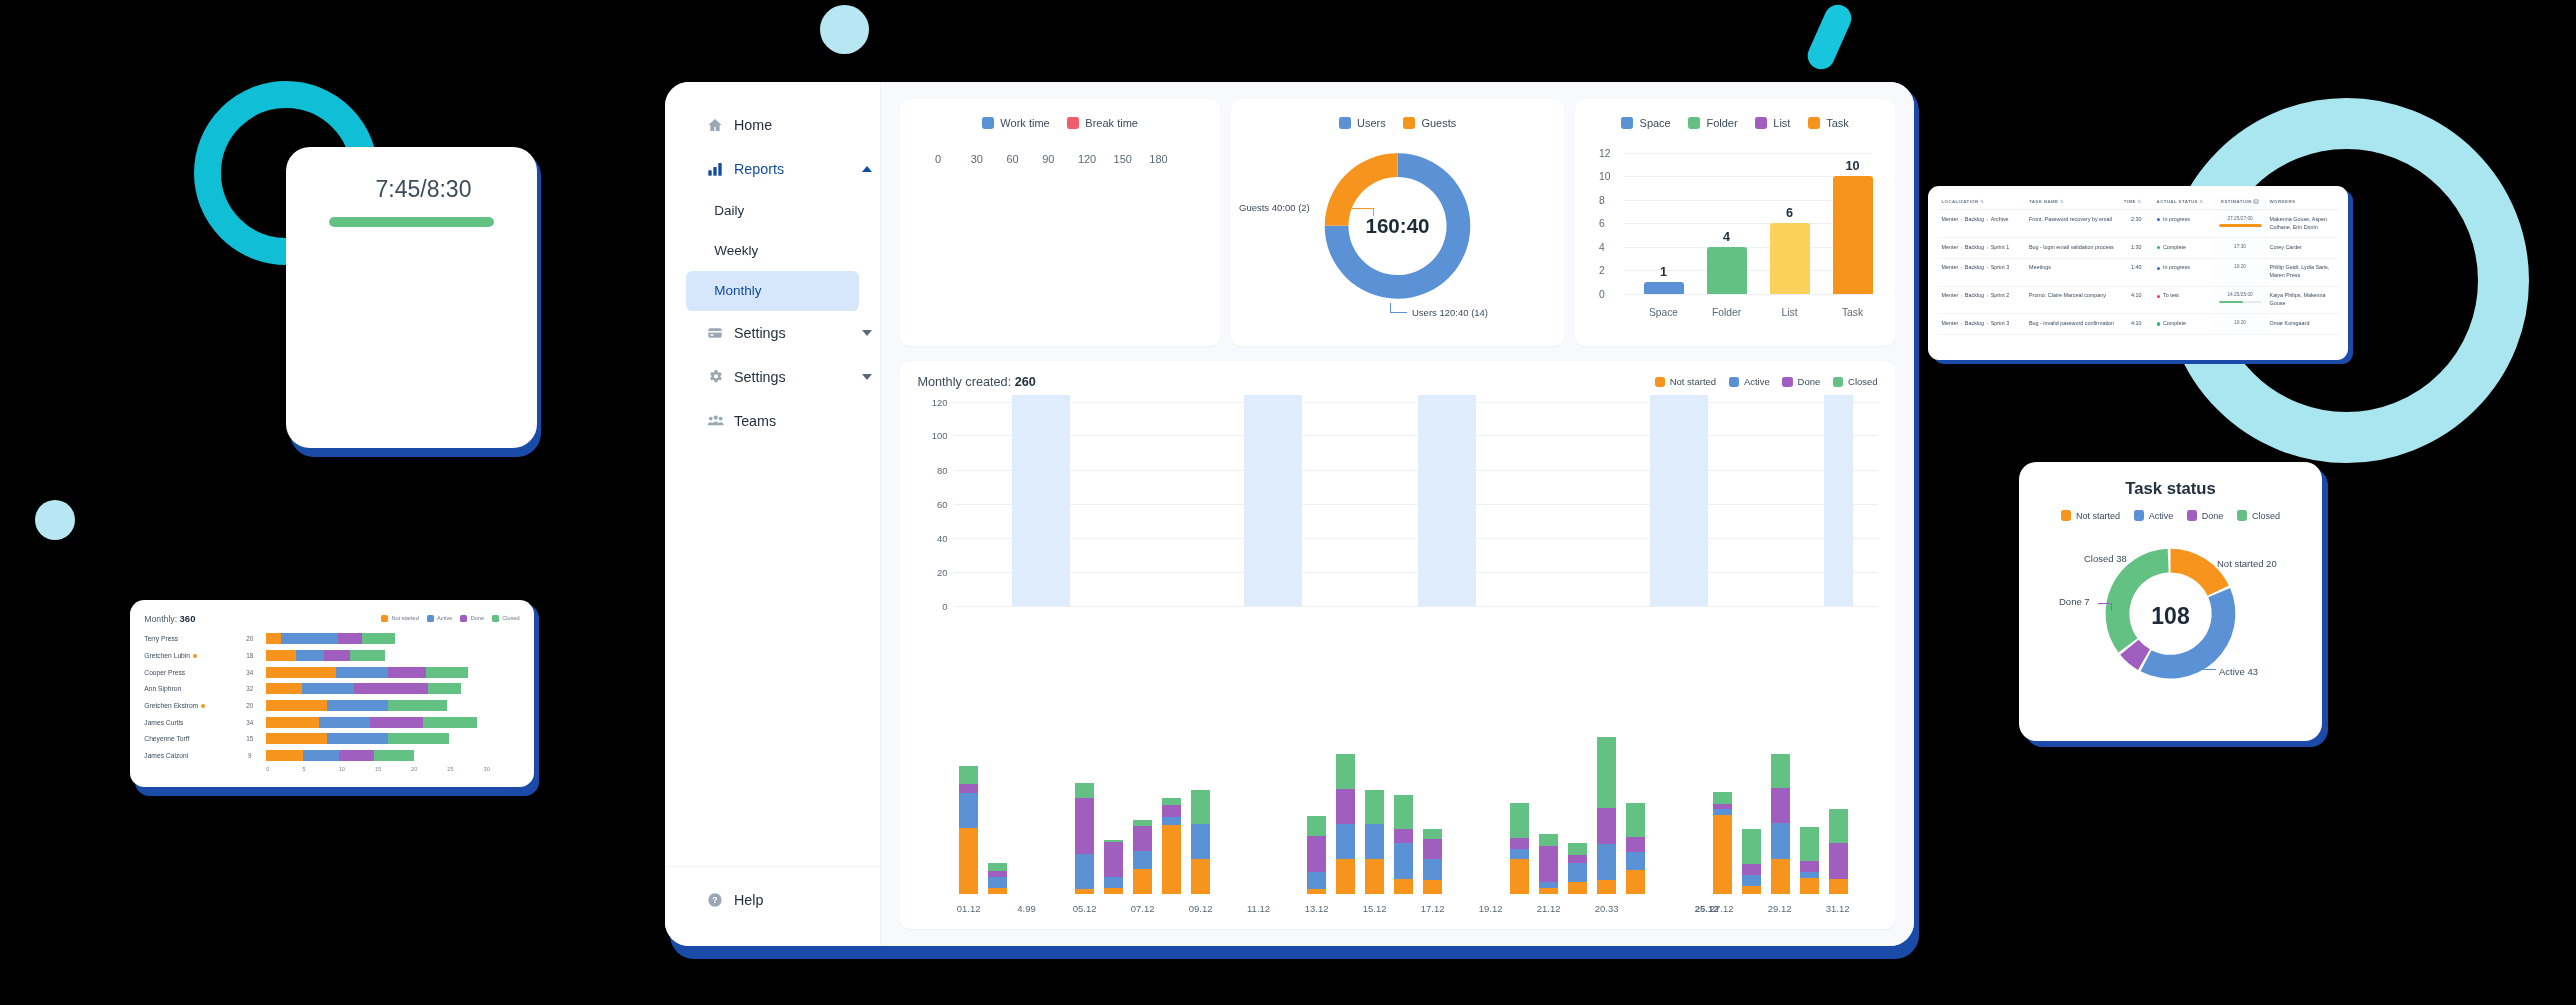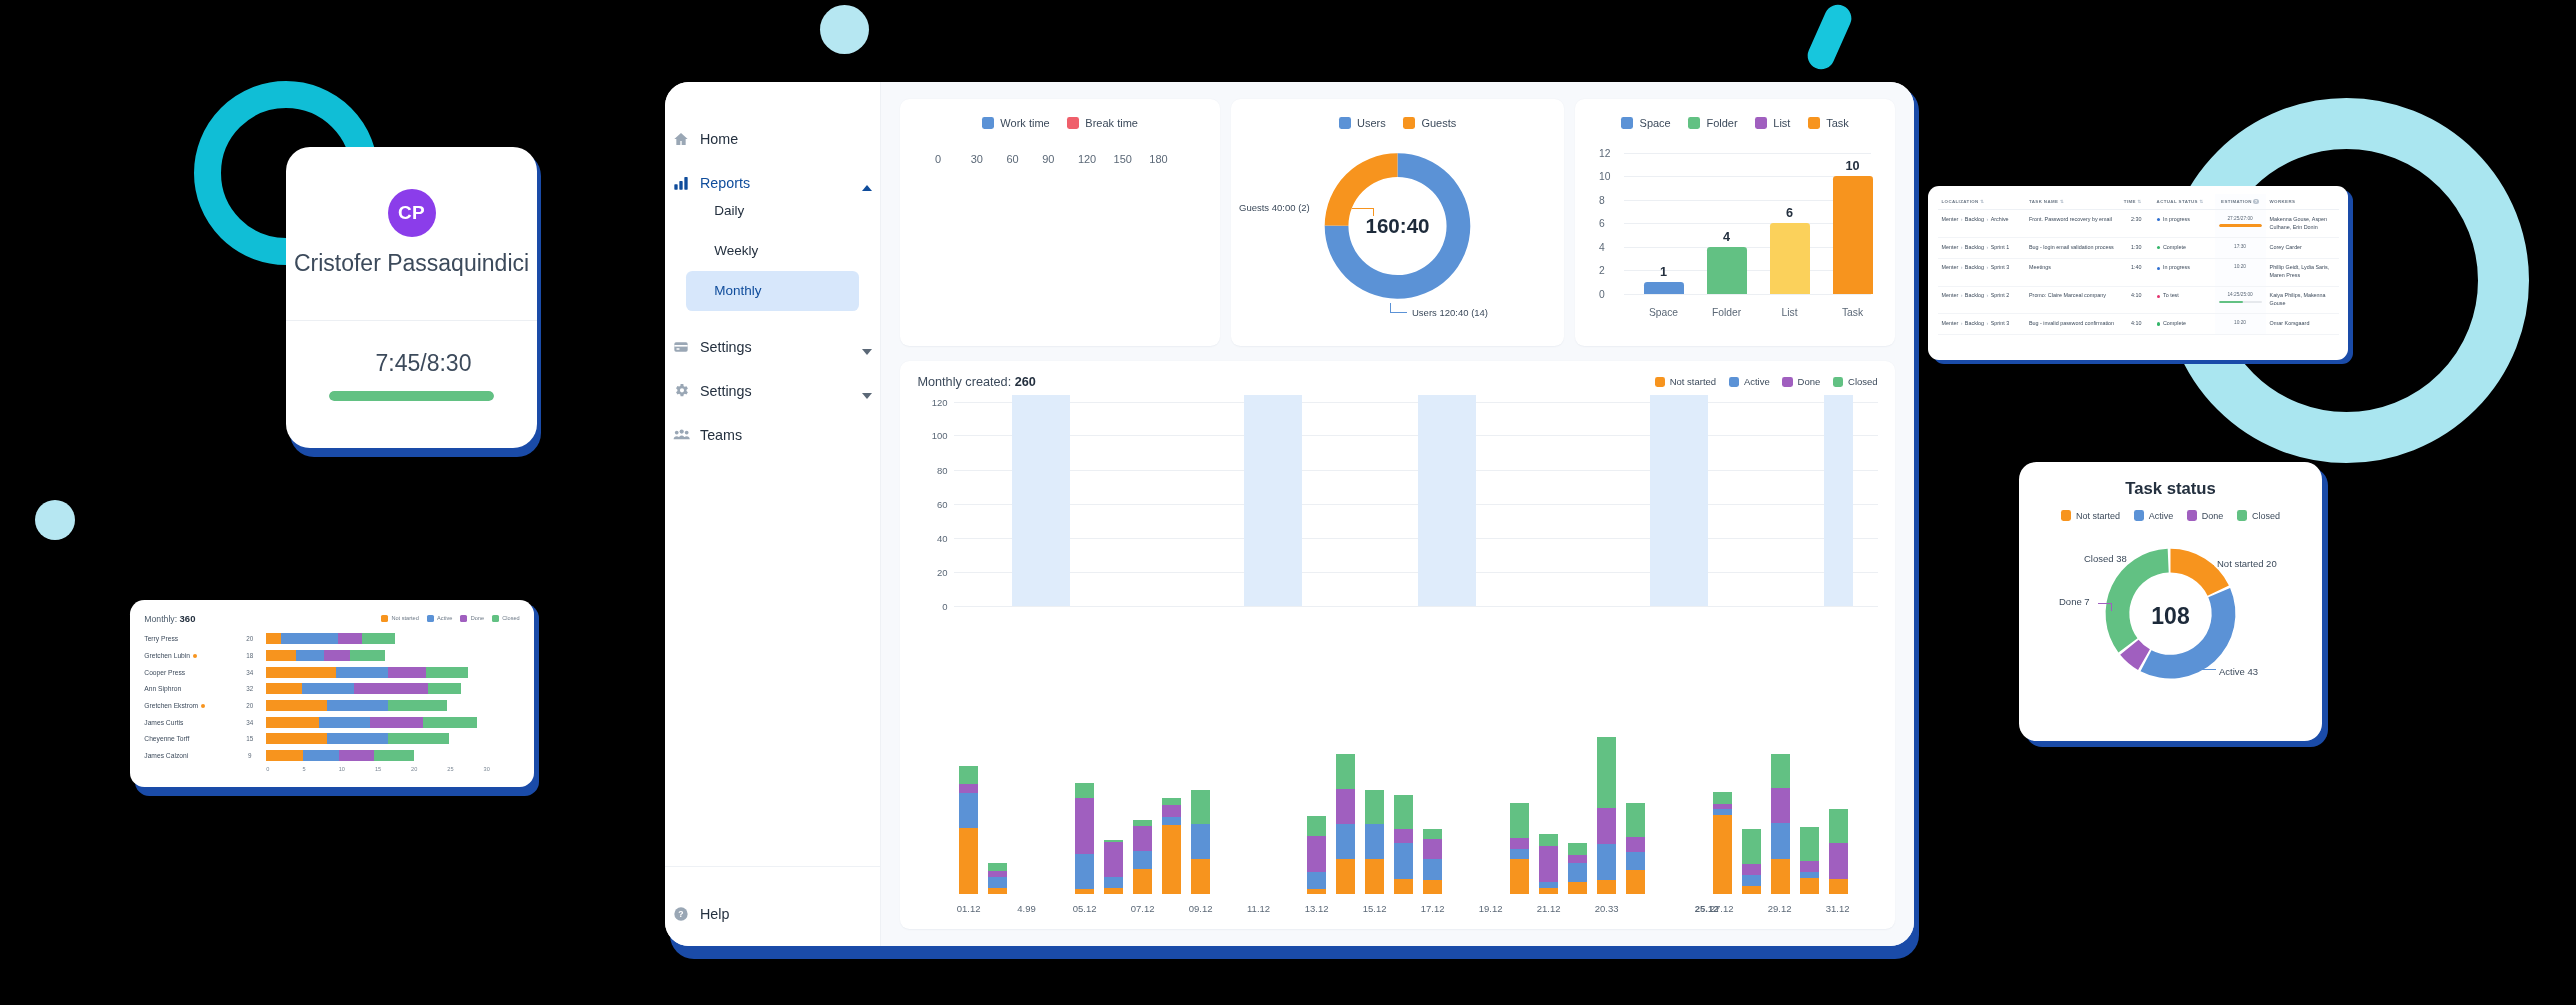--- a/index.html
+++ b/index.html
@@ -108,21 +108,21 @@
       font-size: 10.3px; font-weight: 700; display: flex; align-items: center; justify-content: center; }
   #user-name { font-size: 13.5px; color: #5b6877; }
   .chev-down { width: 0; height: 0; border-left: 4.8px solid transparent; border-right: 4.8px solid transparent;
       border-top: 5.6px solid #8c99a8; }
 
   #dash-body { flex: 1; display: flex; min-height: 0; }
 
   
   #sidebar { width: 216px; border-right: 0.8px solid #eef1f5; padding: 20.6px 0 0 0;
       display: flex; flex-direction: column; background: #fff; }
-  .nav-item { display: flex; align-items: flex-end; height: 44px; padding: 0 8px; cursor: pointer; }
+  .nav-item { display: flex; align-items: center; height: 44px; padding: 0 8px; cursor: pointer; margin-left: 34px; }
   .nav-item .ic { width: 27px; display: flex; align-items: center; }
   .nav-item .lbl { font-size: 14.3px; color: #24303f; flex: 1; }
   .nav-item.active .lbl { color: #0f4c9b; font-weight: 400; }
   .nav-sub { height: 40px; display: flex; align-items: center; margin: 0 20.6px; padding-left: 28.6px;
       border-radius: 6.3px; font-size: 13.5px; color: #24303f; cursor: pointer; }
   .nav-sub.sel { background: #d7e7fb; color: #0f4c9b; }
   .caret { width: 0; height: 0; border-left: 5.6px solid transparent; border-right: 5.6px solid transparent; }
   .caret.up { border-bottom: 6.3px solid #0f4c9b; }
   .caret.down { border-top: 6.3px solid #5b6877; }
   #sidebar-bottom { margin-top: auto; border-top: 0.8px solid #eef1f5; padding: 11px 0 24px 0; }
@@ -179,24 +179,20 @@
 <body>
 
 <div class="deco" id="deco-ring-teal"></div>
 <div class="deco" id="deco-ring-lightblue"></div>
 <div class="deco" id="deco-dot-big"></div>
 <div class="deco" id="deco-dot-small"></div>
 <div class="deco" id="deco-slash"></div>
 
 <div class="frame" id="profile-frame"></div>
 <div class="panel" id="profile-card">
-  <div id="profile-top">
-    <div id="profile-avatar">CP</div>
-    <div id="profile-name">Cristofer Passaquindici</div>
-  </div>
   <div id="profile-bottom">
     <div id="profile-time">7:45/8:30</div>
     <div id="profile-bar-track">
       <div id="profile-bar-fill"></div>
     </div>
   </div>
 </div>
 
 <div class="frame" id="tablet-frame"></div>
 <div class="panel" id="tablet-panel">

